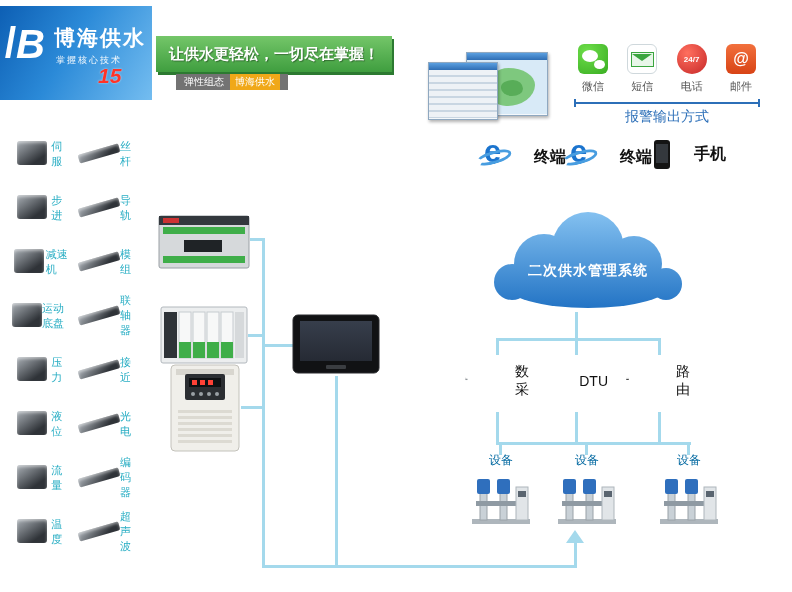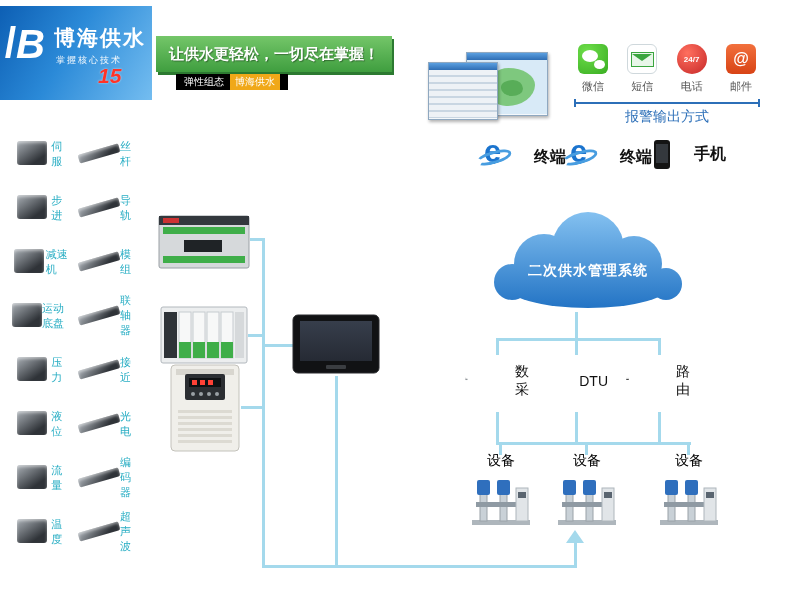--- a/index.html
+++ b/index.html
@@ -16,21 +16,21 @@
   .logo-mark .bar { display:inline-block; width:5px; height:32px; background:#fff; margin-right:3px; transform:skew(-10deg); }
   .logo-cn { position:absolute; left:54px; top:18px; font-size:21px; font-weight:bold; letter-spacing:2px; }
   .logo-tag { position:absolute; left:56px; top:48px; font-size:9px; letter-spacing:2px; opacity:.95; }
   .logo-badge { position:absolute; left:98px; top:58px; color:#ff3327; font-style:italic; font-weight:bold; font-size:21px;
     text-shadow:0 0 2px rgba(255,255,255,.7); }
   
   .banner { position:absolute; left:156px; top:36px; width:236px; height:36px;
     background:linear-gradient(180deg,#74c669,#3f9e3f); box-shadow:2px 3px 0 #2c7a31;
     display:flex; align-items:center; justify-content:center; }
   .banner-title { color:#fff; font-weight:bold; font-size:15px; text-shadow:1px 1px 1px rgba(0,0,0,.35); white-space:nowrap; }
-  .banner-sub { position:absolute; left:176px; top:74px; height:16px; padding:0 8px; background:#000000;
+  .banner-sub { position:absolute; left:176px; top:74px; height:16px; padding:0 8px; background:#737373;
     color:#fff; font-size:10px; line-height:16px; display:flex; gap:6px; align-items:center; }
   .banner-sub .hl { background:#f0a818; color:#fff; padding:0 5px; }
   
   .win { position:absolute; background:#f4f8fb; border:1px solid #8fa8c0; box-shadow:1px 2px 3px rgba(0,0,0,.3); }
   .win .tbar { height:7px; background:linear-gradient(#5a9fe0,#2f6eb4); }
   .win-map { left:466px; top:52px; width:80px; height:62px; }
   .win-map .content { position:relative; height:54px; background:#d8eaf7; overflow:hidden; }
   .map-blob { position:absolute; left:20px; top:8px; width:48px; height:38px; background:#7ec87e;
     border-radius:45% 55% 60% 40%/50% 45% 55% 50%; }
   .map-blob2 { position:absolute; left:34px; top:20px; width:22px; height:16px; background:#58ad58;
@@ -73,21 +73,21 @@
     font-weight:bold; font-size:14px; letter-spacing:1px; }
   
   .ln { position:absolute; background:#a4d9ec; }
   .arrow-up { position:absolute; width:0; height:0; border-left:9px solid transparent;
     border-right:9px solid transparent; border-bottom:13px solid #a4d9ec; }
   
   .gw { position:absolute; top:348px; width:64px; height:62px; display:flex; flex-direction:row;
     align-items:center; justify-content:flex-end;gap:47px; }
   .gw-label { font-size:14px; color:#111; margin-top:3px; }
   .dev { position:absolute; top:452px; width:62px; text-align:center; }
-  .dev-label { font-size:14px; color:#000000; margin-bottom:2px; }
+  .dev-label { font-size:12px; color:#0369a1; margin-bottom:2px; }
   
   .products { position:absolute; left:12px; top:126px; width:124px; display:grid;
     grid-template-columns:58px 58px; column-gap:8px; }
   .product { height:54px; display:flex; align-items:center; }
   .p-img { width:46px; height:36px; display:flex; align-items:center; justify-content:center; }
   .p-shape { width:30px; height:24px; background:linear-gradient(145deg,#aab0b6,#2f3338 75%);
     border-radius:3px; box-shadow:inset 0 2px 3px rgba(255,255,255,.45); }
   .product:nth-child(even) .p-shape { width:42px; height:9px; transform:rotate(-16deg); border-radius:2px; }
   .p-label { font-size:11px; color:#29aec4; margin-top:1px; }
   

